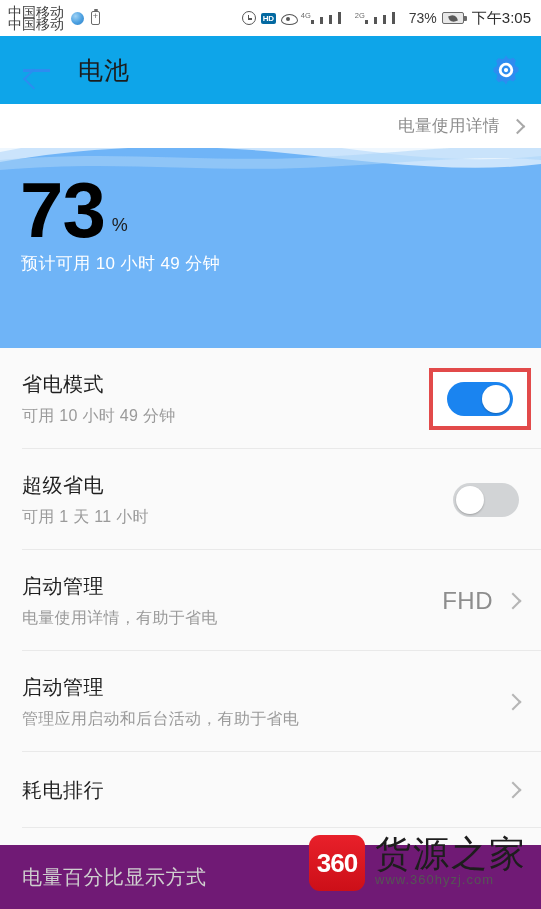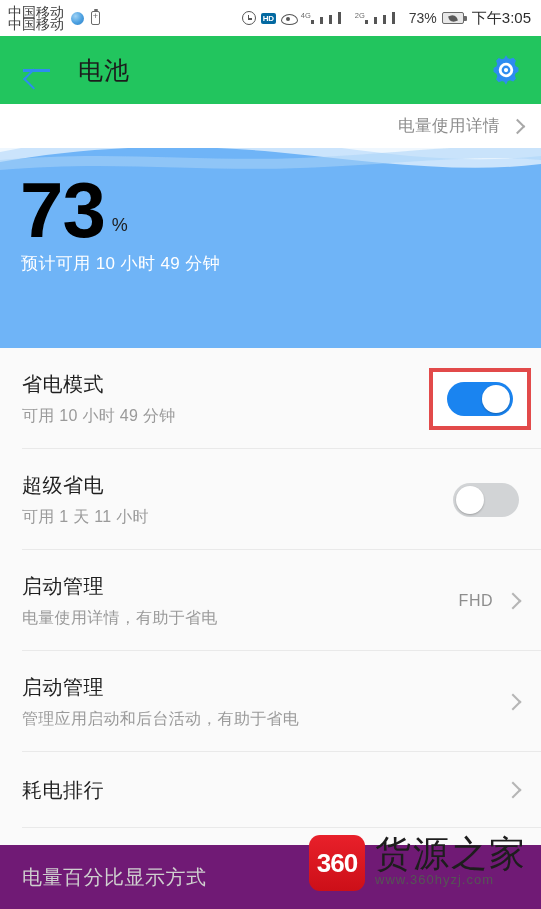--- a/index.html
+++ b/index.html
@@ -96,21 +96,21 @@
   }
   .leaf {
     position:absolute; left:6px; top:1.5px; width:8px; height:7px;
     background:#5a5a5a; border-radius:0 70% 0 70%;
     transform:rotate(-18deg);
   }
   .clock { font-size:15px; color:#2e2e2e; margin-left:3px; }
 
   
   .appbar {
-    height:68px; background:#22c55e;
+    height:68px; background:#0ea5e9;
     display:flex; align-items:center;
     padding:0 18px 0 22px;
   }
   .back-arrow { width:34px; height:26px; position:relative; cursor:pointer; }
   .back-arrow::before {
     content:""; position:absolute; left:1px; top:12px;
     width:27px; height:2.6px; background:#2d8cf0;
   }
   .back-arrow::after {
     content:""; position:absolute; left:1px; top:7px;
@@ -162,21 +162,21 @@
     padding:0 22px 0 22px;
     display:flex; align-items:center;
     cursor:pointer;
   }
   .row-2line { height:101px; }
   .row-1line { height:76px; }
   .row-text { display:flex; flex-direction:column; justify-content:center; }
   .row-title { font-size:20px; color:#1f1f1f; letter-spacing:0.5px; }
   .row-sub { font-size:16px; color:#9a9a9a; margin-top:8px; letter-spacing:0.3px; }
   .row-right { margin-left:auto; display:flex; align-items:center; }
-  .row-value { font-size:16px; color:#8d8d8d; margin-right:14px; letter-spacing:0.5px; }
+  .row-value { font-size:24px; color:#8d8d8d; margin-right:14px; letter-spacing:0.5px; }
   .chev {
     width:12px; height:12px;
     border-top:2.2px solid #b5b5b5; border-right:2.2px solid #b5b5b5;
     transform:rotate(45deg);
   }
   .divider {
     position:absolute; left:22px; right:0; bottom:0;
     height:1px; background:#e9e9e9;
   }
 

